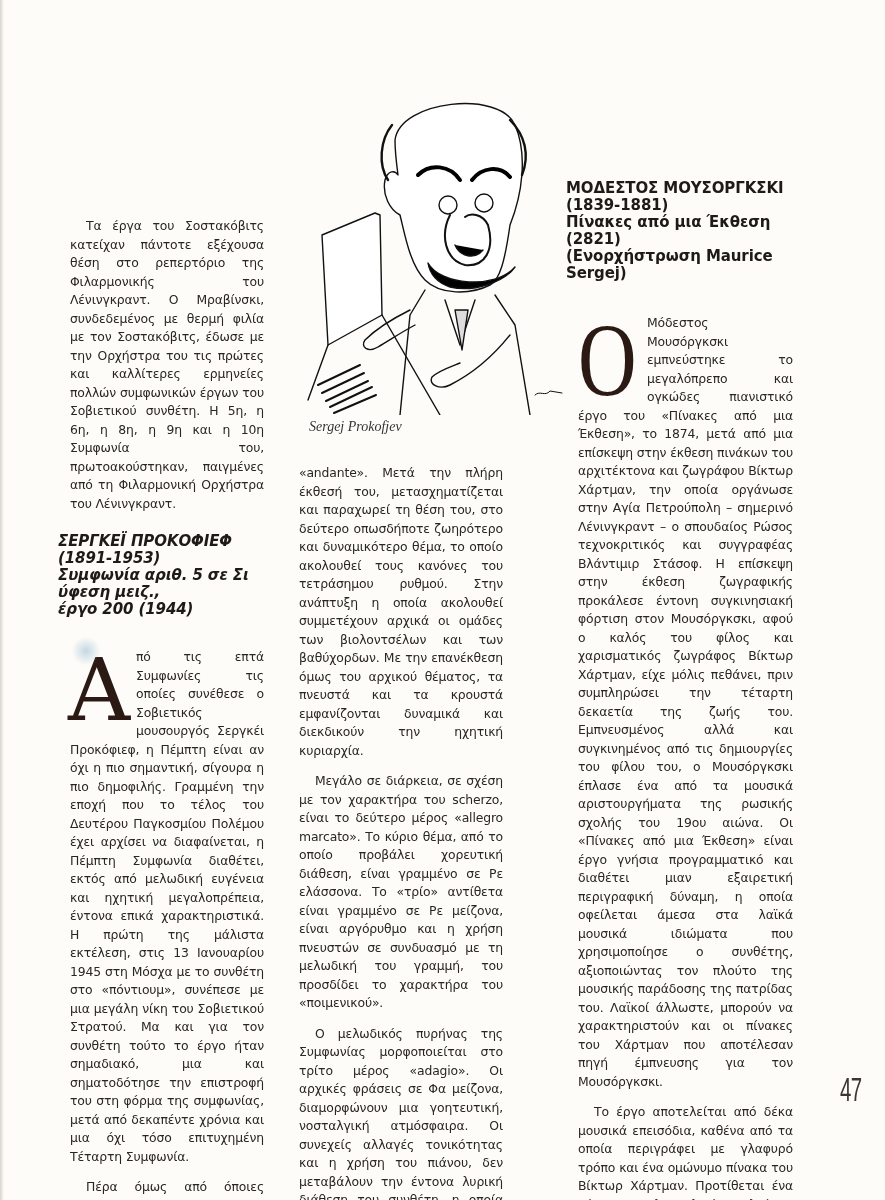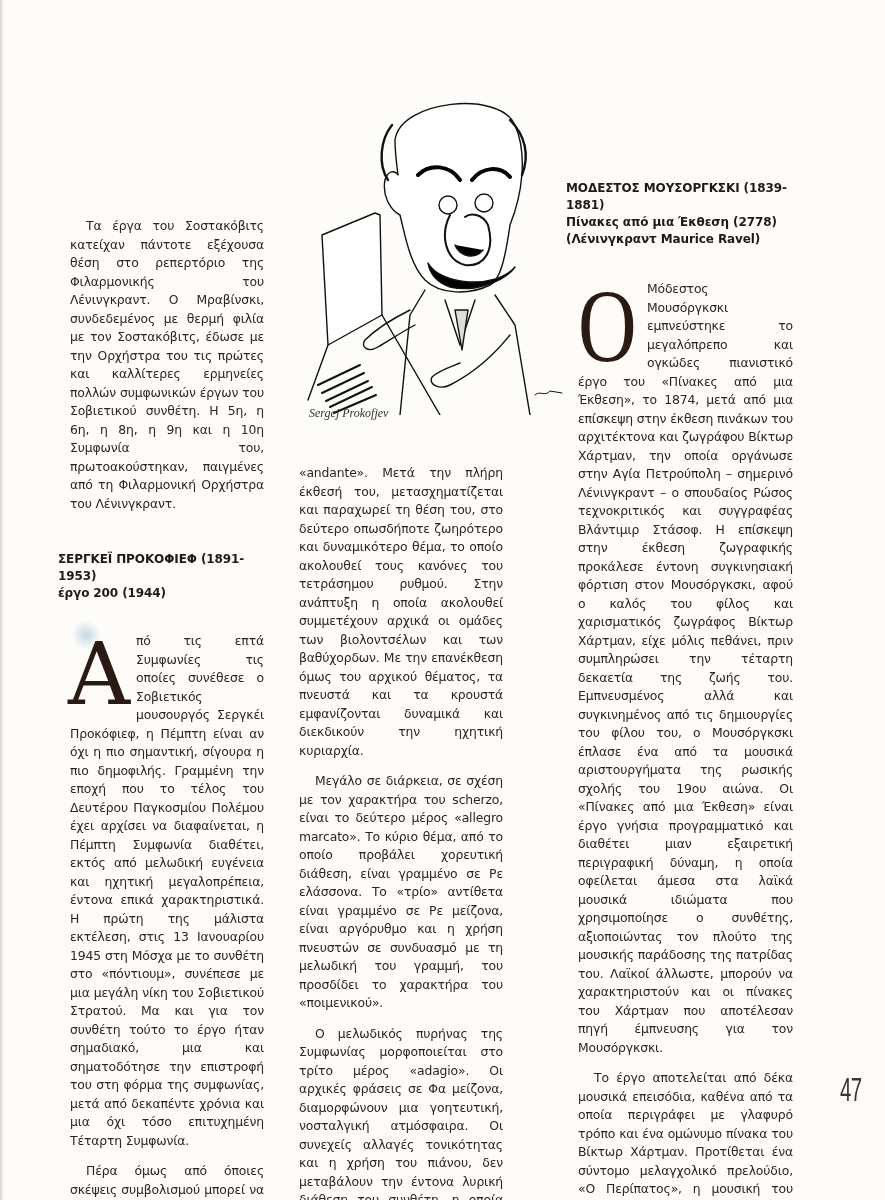--- a/index.html
+++ b/index.html
@@ -18,47 +18,47 @@
     letter-spacing: -0.15px;
   }
   .col p { margin: 12px; text-indent: 16px; }
   .col p.noindent { text-indent: 0; }
   #col-left { left: 58px; top: 205px; width: 218px; }
   #col-mid { left: 287px; top: 452px; width: 228px; }
   #col-right { left: 566px; top: 180px; width: 239px; }
   .heading {
     font-family: "DejaVu Sans", sans-serif;
     font-weight: bold;
-    font-size: 12px;
+    font-size: 15px;
     line-height: 17px;
     color: #1d1a17;
     text-align: left;
     letter-spacing: -0.1px;
   }
-  #left-heading { margin-top: 38px; margin-bottom: 30px; }
+  #left-heading { margin-top: 20px; margin-bottom: 30px; font-style: italic; }
   #right-heading { margin-bottom: 32px; }
   .dropcap {
     float: left;
     font-family: "DejaVu Serif", serif;
     color: #2b1a14;
     margin-right: 6px;
     margin-top: 2px;
   }
   #dropcap-a { font-size: 86px; line-height: 80px; height: 84px; margin-left: -2px; position: relative; }
   #dropcap-a::before {
     content: ""; position: absolute; left: 4px; top: -14px; width: 28px; height: 30px;
     background: radial-gradient(circle, rgba(150,185,210,0.55) 0%, rgba(150,185,210,0) 70%);
   }
   #dropcap-o { font-family: "Liberation Serif", serif; font-size: 104px; line-height: 88px; height: 90px; font-weight: normal; transform: scaleX(0.78); transform-origin: left top; margin-right: -6px; }
   #illustration {
     position: absolute; left: 300px; top: 85px; width: 275px; height: 330px;
   }
   #caption {
-    position: absolute; left: 309px; top: 406px;
-    font-family: "Liberation Serif", serif; font-style: italic; font-size: 12px; color: #333;
+    position: absolute; left: 309px; top: 419px;
+    font-family: "Liberation Serif", serif; font-style: italic; font-size: 14px; color: #333;
   }
   #page-number {
     position: absolute; left: 840px; top: 1070px;
     font-family: "Liberation Sans Narrow", "Liberation Sans", sans-serif;
     font-size: 34px; color: #3a3632; transform: scaleX(0.6); transform-origin: left top;
     letter-spacing: -1px;
   }
   .scan-edge {
     position: absolute; top: 0; left: 0; width: 4px; height: 1200px;
     background: linear-gradient(to right, #d8d4cc, rgba(253,252,248,0));
@@ -101,38 +101,39 @@
 
     <path d="M235 310 C240 305 245 312 250 306 L262 308" stroke-width="1"></path>
   </g>
 </svg>
 <div id="caption">Sergej Prokofjev</div>
 
 <div id="col-left" class="col">
   <p>Τα έργα του Σοστακόβιτς κατείχαν πάντοτε εξέχουσα θέση στο ρεπερτόριο της Φιλαρμονικής του Λένινγκραντ. Ο Μραβίνσκι, συνδεδεμένος με θερμή φιλία με τον Σοστακόβιτς, έδωσε με την Ορχήστρα του τις πρώτες και καλλίτερες ερμηνείες πολλών συμφωνικών έργων του Σοβιετικού συνθέτη. Η 5η, η 6η, η 8η, η 9η και η 10η Συμφωνία του, πρωτοακούστηκαν, παιγμένες από τη Φιλαρμονική Ορχήστρα του Λένινγκραντ.</p>
   <div id="left-heading" class="heading">
     <div>ΣΕΡΓΚΕΪ ΠΡΟΚΟΦΙΕΦ (1891-1953)</div>
+    <div>Συμφωνία αριθ. 5 σε Σι ύφεση μειζ.,</div>
     <div>έργο 200 (1944)</div>
   </div>
   <p class="noindent"><span id="dropcap-a" class="dropcap">Α</span><span>πό τις επτά Συμφωνίες τις οποίες συνέθεσε ο Σοβιετικός μουσουργός Σεργκέι Προκόφιεφ, η Πέμπτη είναι αν όχι η πιο σημαντική, σίγουρα η πιο δημοφιλής. Γραμμένη την εποχή που το τέλος του Δευτέρου Παγκοσμίου Πολέμου έχει αρχίσει να διαφαίνεται, η Πέμπτη Συμφωνία διαθέτει, εκτός από μελωδική ευγένεια και ηχητική μεγαλοπρέπεια, έντονα επικά χαρακτηριστικά. Η πρώτη της μάλιστα εκτέλεση, στις 13 Ιανουαρίου 1945 στη Μόσχα με το συνθέτη στο «πόντιουμ», συνέπεσε με μια μεγάλη νίκη του Σοβιετικού Στρατού. Μα και για τον συνθέτη τούτο το έργο ήταν σημαδιακό, μια και σηματοδότησε την επιστροφή του στη φόρμα της συμφωνίας, μετά από δεκαπέντε χρόνια και μια όχι τόσο επιτυχημένη Τέταρτη Συμφωνία.</span></p>
   <p>Πέρα όμως από όποιες σκέψεις συμβολισμού μπορεί να προκαλέσει το έργο αυτό του Προκόφιεφ, προσφέρεται σαν εξαιρετικό δείγμα μουσικής δημιουργίας, το οποίο ακολουθεί τους δομικούς κανόνες της παραδοσιακής συμφωνίας, χωρίς όμως να αρνείται τις επιταγές της «σύγχρονης» μουσικής γλώσσας. Τα μέρη της Συμφωνίας ακολουθούν προσφιλή, στη ρωσική σχολή, σχεδιασμό. Το αρχικό μέρος της Συμφωνίας είναι μάλλον αργό, το scherzo είναι δεύτερο, ενώ το αργό μέρος τίθεται τρίτο.</p>
 
 </div>
 
 <div id="col-mid" class="col">
   <p class="noindent">«andante». Μετά την πλήρη έκθεσή του, μετασχηματίζεται και παραχωρεί τη θέση του, στο δεύτερο οπωσδήποτε ζωηρότερο και δυναμικότερο θέμα, το οποίο ακολουθεί τους κανόνες του τετράσημου ρυθμού. Στην ανάπτυξη η οποία ακολουθεί συμμετέχουν αρχικά οι ομάδες των βιολοντσέλων και των βαθύχορδων. Με την επανέκθεση όμως του αρχικού θέματος, τα πνευστά και τα κρουστά εμφανίζονται δυναμικά και διεκδικούν την ηχητική κυριαρχία.</p>
   <p>Μεγάλο σε διάρκεια, σε σχέση με τον χαρακτήρα του scherzo, είναι το δεύτερο μέρος «allegro marcato». Το κύριο θέμα, από το οποίο προβάλει χορευτική διάθεση, είναι γραμμένο σε Ρε ελάσσονα. Το «τρίο» αντίθετα είναι γραμμένο σε Ρε μείζονα, είναι αργόρυθμο και η χρήση πνευστών σε συνδυασμό με τη μελωδική του γραμμή, του προσδίδει το χαρακτήρα του «ποιμενικού».</p>
   <p>Ο μελωδικός πυρήνας της Συμφωνίας μορφοποιείται στο τρίτο μέρος «adagio». Οι αρχικές φράσεις σε Φα μείζονα, διαμορφώνουν μια γοητευτική, νοσταλγική ατμόσφαιρα. Οι συνεχείς αλλαγές τονικότητας και η χρήση του πιάνου, δεν μεταβάλουν την έντονα λυρική διάθεση του συνθέτη, η οποία συντηρείται αμείωτη μέχρι την τελική ήρεμη συγχορδία.</p>
   <p>Μετά μια αργή εισαγωγή, στην οποία ανιχνεύονται ψήγματα από το βασικό θέμα του πρώτου μέρους, η μουσική του τέταρτου μέρους, «allegro giocoso», αναπτύσσεται με ήχους χαρούμενους και γιορταστικούς. Το κύριο θέμα εκτίθεται αρχικά από κλαρινέτο και στη συνέχεια, μετά από παραλλαγές και συγκρουόμενες, συχνά, θεματικές ανακυκλώσεις, επανεκτίθεται από το φλάουτο και το αγγλικό κόρνο. Και η Συμφωνία τελειώνει με μια σφριγηλή coda, ταιριαστή και προς το ύφος και προς τις προθέσεις του συνθέτη.</p>
 </div>
 
 <div id="col-right" class="col">
   <div id="right-heading" class="heading">
     <div>ΜΟΔΕΣΤΟΣ ΜΟΥΣΟΡΓΚΣΚΙ (1839-1881)</div>
-    <div>Πίνακες από μια Έκθεση (2778)</div>
-    <div>(Λένινγκραντ Maurice Ravel)</div>
+    <div>Πίνακες από μια Έκθεση (2821)</div>
+    <div>(Ενορχήστρωση Maurice Sergej)</div>
   </div>
   <p class="noindent"><span id="dropcap-o" class="dropcap">Ο</span><span>Μόδεστος Μουσόργκσκι εμπνεύστηκε το μεγαλόπρεπο και ογκώδες πιανιστικό έργο του «Πίνακες από μια Έκθεση», το 1874, μετά από μια επίσκεψη στην έκθεση πινάκων του αρχιτέκτονα και ζωγράφου Βίκτωρ Χάρτμαν, την οποία οργάνωσε στην Αγία Πετρούπολη – σημερινό Λένινγκραντ – ο σπουδαίος Ρώσος τεχνοκριτικός και συγγραφέας Βλάντιμιρ Στάσοφ. Η επίσκεψη στην έκθεση ζωγραφικής προκάλεσε έντονη συγκινησιακή φόρτιση στον Μουσόργκσκι, αφού ο καλός του φίλος και χαρισματικός ζωγράφος Βίκτωρ Χάρτμαν, είχε μόλις πεθάνει, πριν συμπληρώσει την τέταρτη δεκαετία της ζωής του. Εμπνευσμένος αλλά και συγκινημένος από τις δημιουργίες του φίλου του, ο Μουσόργκσκι έπλασε ένα από τα μουσικά αριστουργήματα της ρωσικής σχολής του 19ου αιώνα. Οι «Πίνακες από μια Έκθεση» είναι έργο γνήσια προγραμματικό και διαθέτει μιαν εξαιρετική περιγραφική δύναμη, η οποία οφείλεται άμεσα στα λαϊκά μουσικά ιδιώματα που χρησιμοποίησε ο συνθέτης, αξιοποιώντας τον πλούτο της μουσικής παράδοσης της πατρίδας του. Λαϊκοί άλλωστε, μπορούν να χαρακτηριστούν και οι πίνακες του Χάρτμαν που αποτέλεσαν πηγή έμπνευσης για τον Μουσόργκσκι.</span></p>
   <p>Το έργο αποτελείται από δέκα μουσικά επεισόδια, καθένα από τα οποία περιγράφει με γλαφυρό τρόπο και ένα ομώνυμο πίνακα του Βίκτωρ Χάρτμαν. Προτίθεται ένα σύντομο μελαγχολικό πρελούδιο, «Ο Περίπατος», η μουσική του οποίου παραλλαγμένη και κατάλληλα προσαρμοσμένη, αποτελεί εμβόλιμα το συνδετικό κρίκο ανάμεσα σε μερικές από τις μουσικές εικόνες του έργου. Από το μοτίβο του μάλιστα αναδύεται η εντυπωσιακή μουσική της τελευταίας εικόνας, στην οποία ο συνθέτης περιγράφει τη «Μεγάλη Πύλη του Κιέβου».</p>
 
 </div>
 
 <div id="page-number">47</div>
 
 </body></html>

